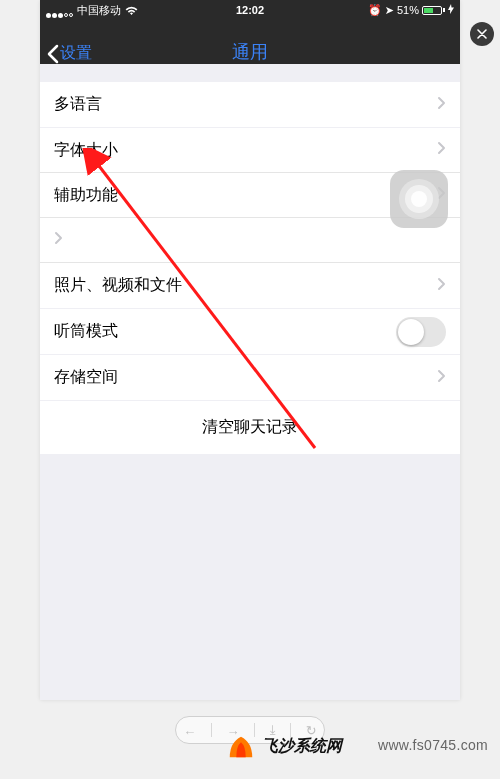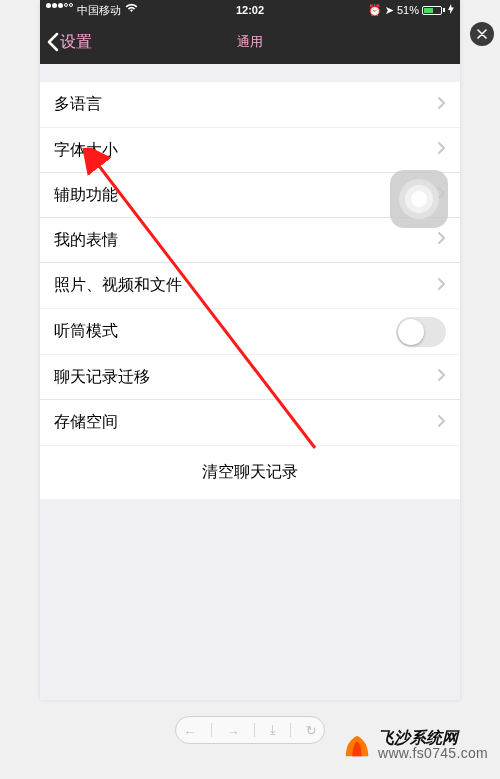--- a/index.html
+++ b/index.html
@@ -24,36 +24,36 @@
   .status-bar {
     height: 20px;
     background: #2a2a2a;
     color: #fff;
     font-size: 11px;
     display: flex;
     align-items: center;
     padding: 0 6px;
     position: relative;
   }
-  .status-left { display:flex; align-items:flex-start; gap:4px; }
+  .status-left { display:flex; align-items:flex-end; gap:4px; }
   .signal { display:flex; gap:1px; align-items:center;}
   .signal .dot { width:5px;height:5px;border-radius:50%;background:#fff;}
   .signal .dot.empty{background:transparent;border:1px solid #fff;width:4px;height:4px;}
   .status-center{position:absolute;left:50%;transform:translateX(-50%);font-weight:600;}
   .status-right{margin-left:auto;display:flex;align-items:center;gap:3px;}
   .battery{display:inline-flex;align-items:center;}
   .battery-body{width:20px;height:9px;border:1px solid #fff;border-radius:2px;position:relative;}
   .battery-fill{position:absolute;left:1px;top:1px;bottom:1px;width:50%;background:#4cd964;}
   .battery-tip{width:2px;height:4px;background:#fff;margin-left:1px;}
   
   .nav-header{
-    height:44px;background:#2a2a2a;color:#f9a8d4;display:flex;align-items:center;position:relative;
+    height:44px;background:#2a2a2a;color:#3b82f6;display:flex;align-items:flex-end;position:relative;
   }
   .nav-back{display:flex;align-items:center;font-size:16px;padding-left:6px;}
-  .nav-title{position:absolute;left:50%;transform:translateX(-50%);font-size:13px;font-weight:500;}
+  .nav-title{position:absolute;left:50%;transform:translateX(-50%);font-size:18px;font-weight:500;}
   
   .scroll{background:#efeff4;}
   .group{margin-top:1px;background:#fff;}
   .group:first-child{margin-top:18px;}
   .row{
     height:45px;display:flex;align-items:center;padding:0 14px;
     font-size:16px;color:#000;position:relative;border-bottom:1px solid #e5e5e5;
   }
   .row:last-child{border-bottom:none;justify-content:flex-end;}
   .row .label{flex:1;}
@@ -74,21 +74,21 @@
     position:absolute;right:6px;top:22px;width:24px;height:24px;border-radius:50%;
     background:#3a3a3a;color:#fff;display:flex;align-items:center;justify-content:center;font-size:14px;
   }
   
   .red-arrow{position:absolute;left:58px;top:148px;pointer-events:none;}
   
   .watermark{
     position:absolute;right:12px;bottom:18px;display:flex;align-items:center;gap:6px;
   }
   .wm-ico{width:30px;height:30px;}
-  .wm-text{display:flex;flex-direction:column;line-height:1.05;}
+  .wm-text{display:flex;flex-direction:row;line-height:1.05;gap:36px;}
   .wm-cn{font-size:16px;font-weight:700;font-style:italic;color:#111;}
   .wm-url{font-size:14px;color:#666;letter-spacing:0.3px;}
   
   .pill-bar{
     position:absolute;left:175px;bottom:35px;width:150px;height:28px;border:1px solid #d0d0d0;
     border-radius:14px;display:flex;align-items:center;justify-content:space-around;color:#bfbfbf;font-size:13px;background:rgba(255,255,255,0.6);
   }
   .pill-sep{width:1px;height:14px;background:#d8d8d8;}
 </style>
 </head>
@@ -157,47 +157,40 @@
               <path d="M2 2 L7 7 L2 12" stroke="#c7c7cc" stroke-width="2" fill="none" stroke-linecap="round" stroke-linejoin="round"></path>
             </svg></span>
         </div>
         <div class="row">
           <span class="label">辅助功能</span>
           <span class="chev"><svg width="9" height="14" viewBox="0 0 9 14">
               <path d="M2 2 L7 7 L2 12" stroke="#c7c7cc" stroke-width="2" fill="none" stroke-linecap="round" stroke-linejoin="round"></path>
             </svg></span>
         </div>
         <div class="row">
-          <span class="label">我的表情</span>
           <span class="chev"><svg width="9" height="14" viewBox="0 0 9 14">
               <path d="M2 2 L7 7 L2 12" stroke="#c7c7cc" stroke-width="2" fill="none" stroke-linecap="round" stroke-linejoin="round"></path>
             </svg></span>
         </div>
         <div class="row">
           <span class="label">照片、视频和文件</span>
           <span class="chev"><svg width="9" height="14" viewBox="0 0 9 14">
               <path d="M2 2 L7 7 L2 12" stroke="#c7c7cc" stroke-width="2" fill="none" stroke-linecap="round" stroke-linejoin="round"></path>
             </svg></span>
         </div>
       </div>
       <div class="group">
         <div class="row">
           <span class="label">听筒模式</span>
           <div class="toggle">
             <div class="knob"></div>
           </div>
         </div>
       </div>
       <div class="group">
-        <div class="row">
-          <span class="label">聊天记录迁移</span>
-          <span class="chev"><svg width="9" height="14" viewBox="0 0 9 14">
-              <path d="M2 2 L7 7 L2 12" stroke="#c7c7cc" stroke-width="2" fill="none" stroke-linecap="round" stroke-linejoin="round"></path>
-            </svg></span>
-        </div>
         <div class="row">
           <span class="label">存储空间</span>
           <span class="chev"><svg width="9" height="14" viewBox="0 0 9 14">
               <path d="M2 2 L7 7 L2 12" stroke="#c7c7cc" stroke-width="2" fill="none" stroke-linecap="round" stroke-linejoin="round"></path>
             </svg></span>
         </div>
       </div>
       <div class="group">
         <div class="clear-row">清空聊天记录</div>
       </div>

